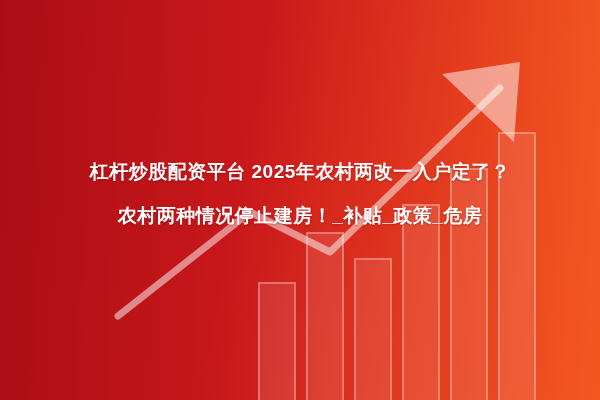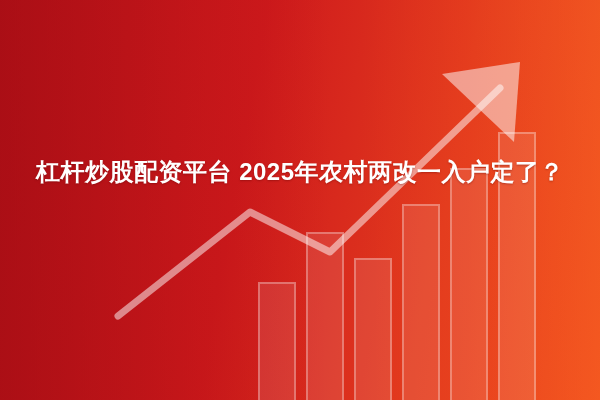--- a/index.html
+++ b/index.html
@@ -58,21 +58,21 @@
 
   
   .headline {
     position: absolute;
     left: 0;
     top: 150px;
     width: 600px;
     text-align: center;
     color: #ffffff;
     font-weight: bold;
-    font-size: 24px;
+    font-size: 19px;
     line-height: 44px;
     letter-spacing: 0.5px;
     text-shadow: 0 1px 2px rgba(90,0,0,0.35);
     white-space: nowrap;
   }
   .headline .line2 {
     display: block;
   }
 </style>
 </head>
@@ -94,15 +94,16 @@
 
   <div class="arrow-wrap">
     <svg width="600" height="400" viewBox="0 0 600 400" xmlns="http://www.w3.org/2000/svg">
       <path d="M118 316 L250 212 L330 252 L500 88" fill="none" stroke="rgba(255,255,255,0.50)" stroke-width="7" stroke-linecap="round" stroke-linejoin="round"></path>
       <path d="M442 74 L520 62 L514 142 Z" fill="rgba(255,255,255,0.50)"></path>
     </svg>
   </div>
 
   <div class="headline">
     <span class="line1">杠杆炒股配资平台 2025年农村两改一入户定了？</span>
+    <span class="line2">农村两种情况停止建房！_补贴_政策_危房</span>
   </div>
 
 </div>
 
 </body></html>

